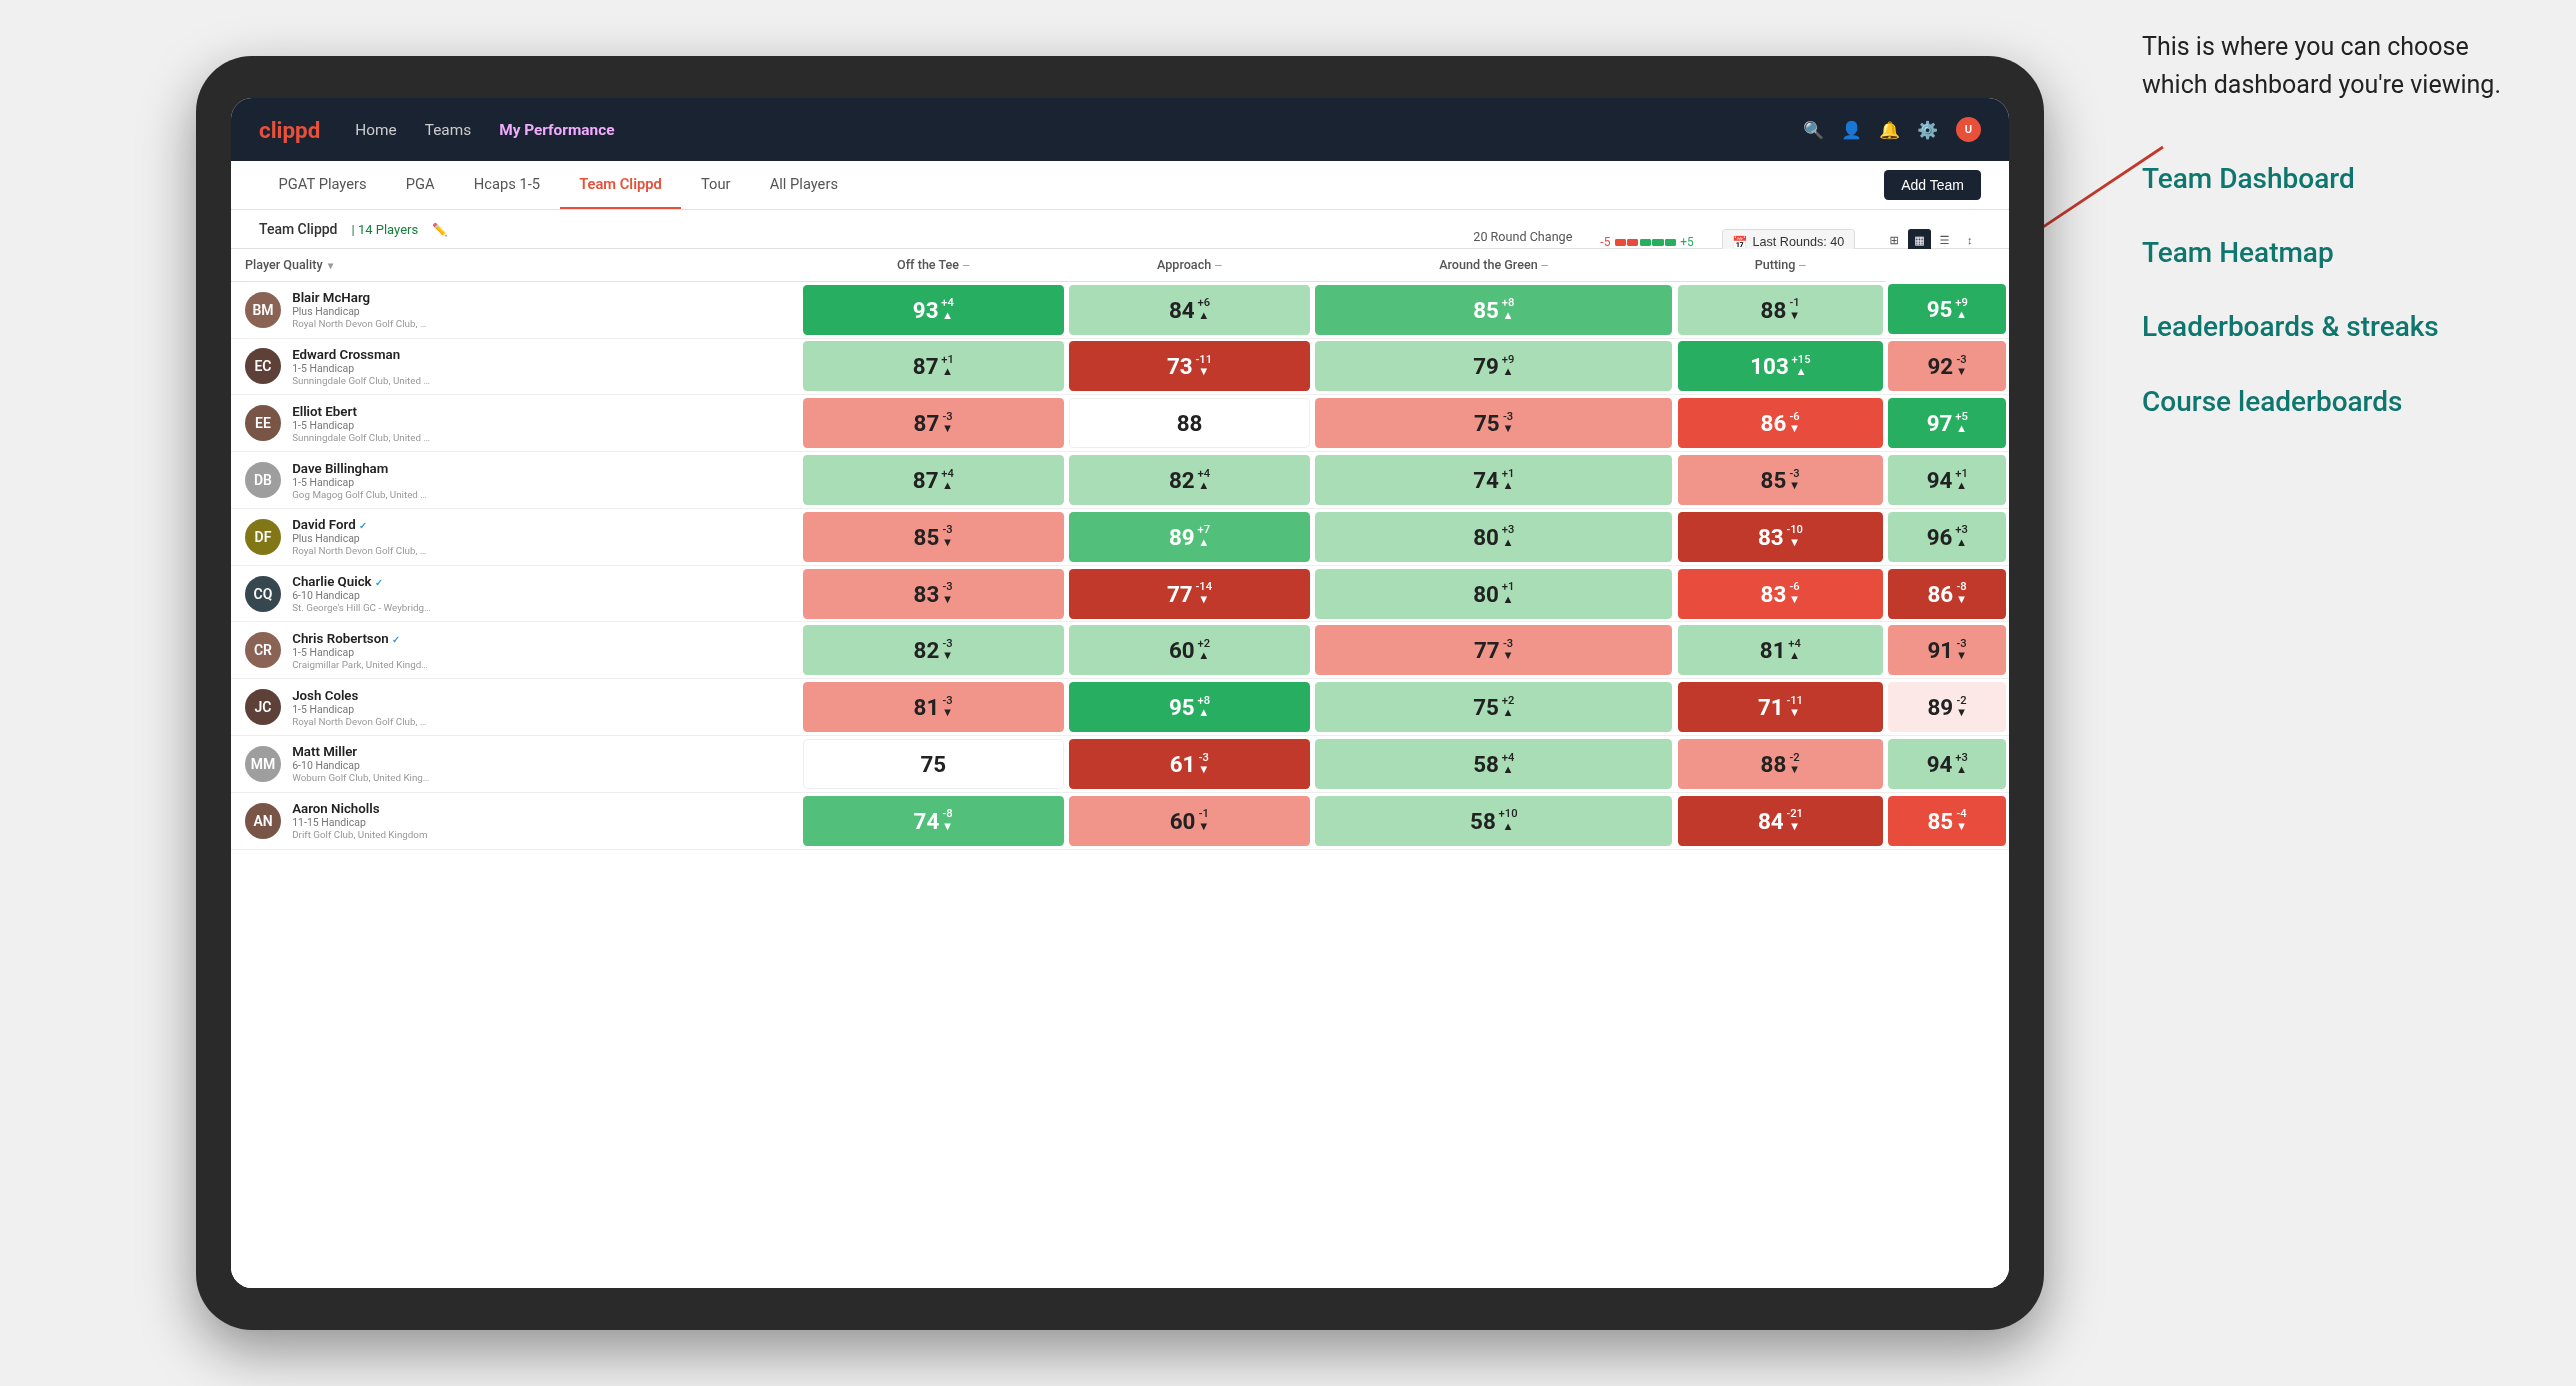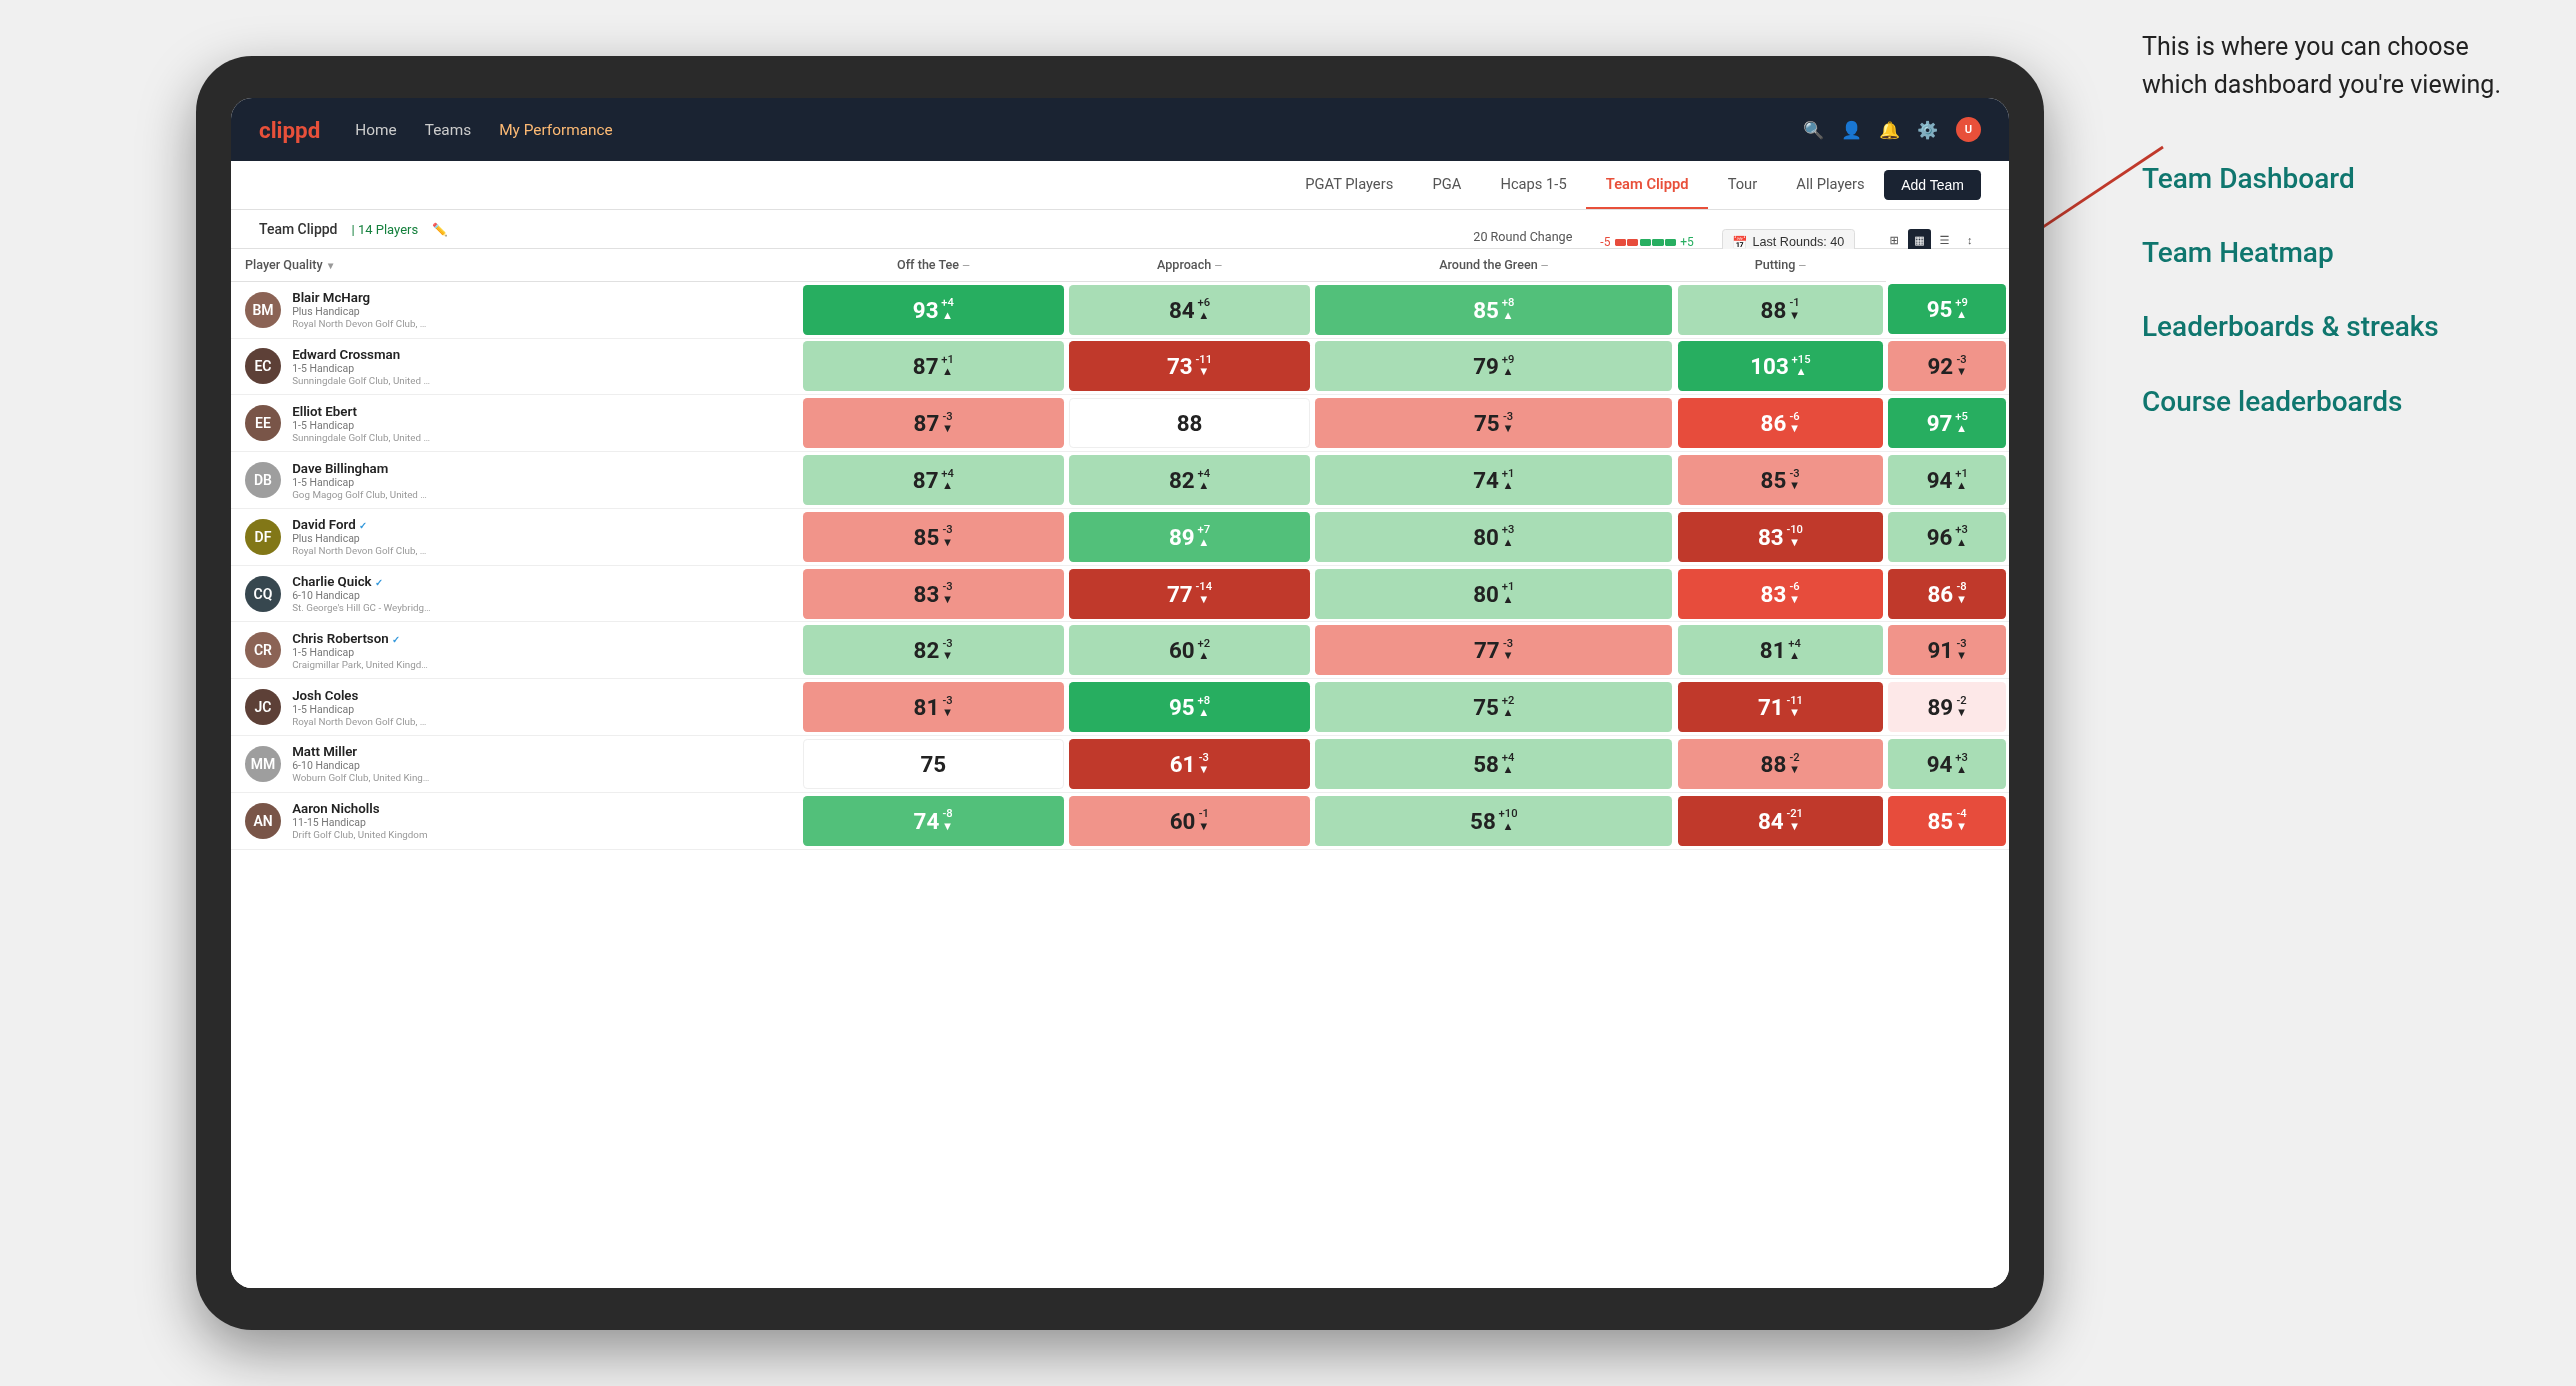--- a/index.html
+++ b/index.html
@@ -88,21 +88,21 @@
       display: flex;
       gap: 28px;
       flex: 1;
     }
     .nav-link {
       color: #ccc;
       font-size: 15.4px;
       cursor: pointer;
       text-decoration: none;
     }
-    .nav-link.active { color: #fdba74; font-weight: 400; }
+    .nav-link.active { color: #f0abfc; font-weight: 700; }
     .nav-icons {
       display: flex;
       gap: 17px;
       align-items: center;
     }
     .nav-icon {
       color: #ccc;
       font-size: 17px;
       cursor: pointer;
     }
@@ -120,23 +120,23 @@
     }
 
     
     .sub-nav {
       background: #fff;
       border-bottom: 0.7px solid #e0e0e0;
       height: 49px;
       display: flex;
       align-items: center;
       padding: 0 28px;
-      gap: 0;
+      gap: 12px;
       flex-shrink: 0;
-      justify-content: flex-end;
+      justify-content: space-between;
     }
     .sub-nav-tabs {
       display: flex;
       height: 100%;
     }
     .sub-tab {
       padding: 0 19.6px;
       font-size: 14.7px;
       color: #555;
       cursor: pointer;

